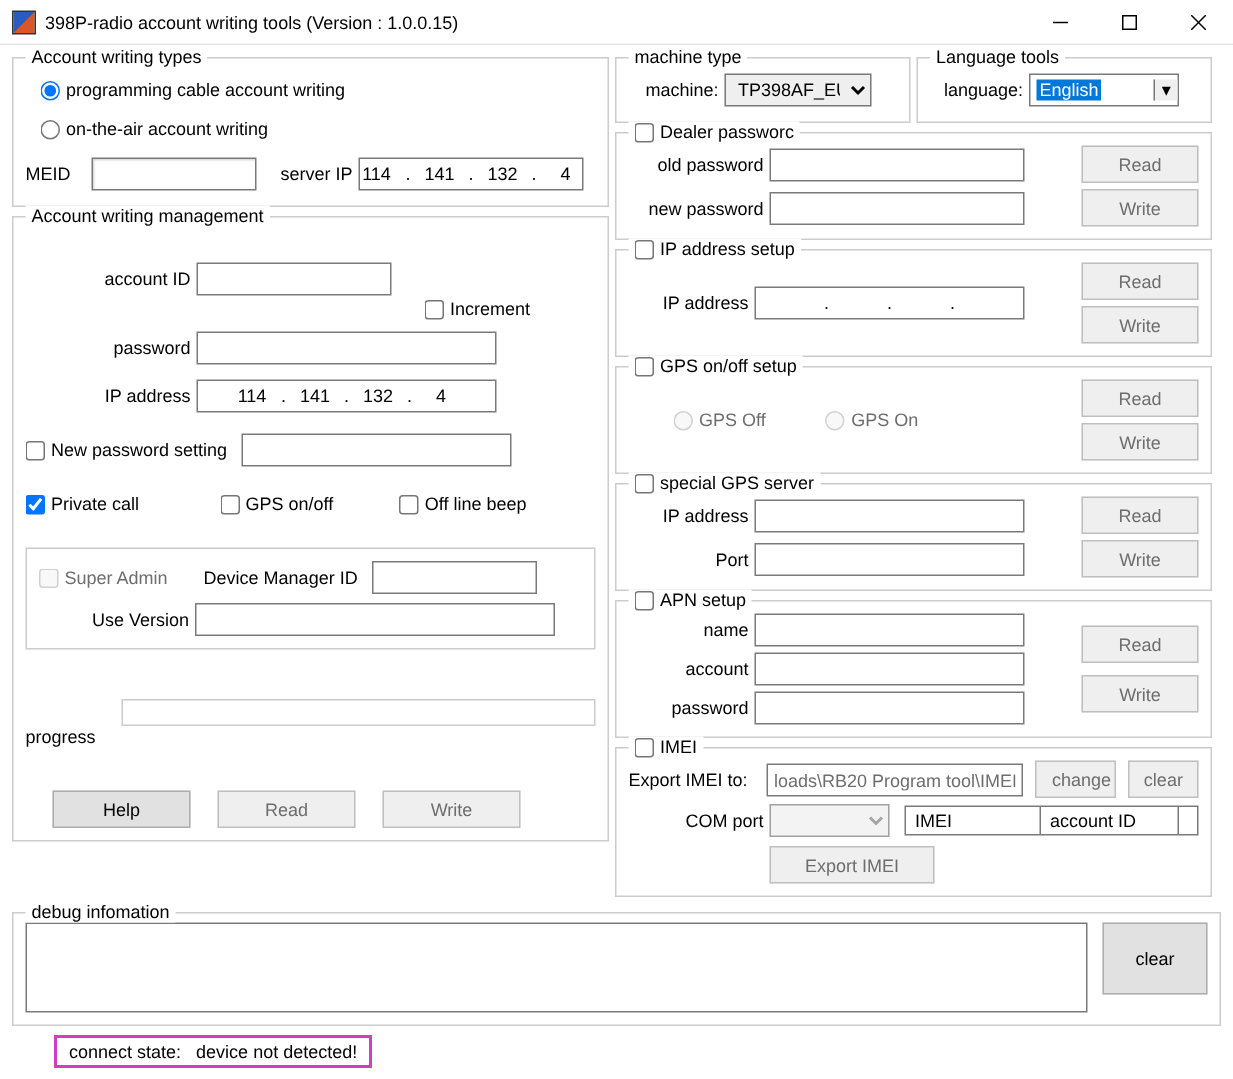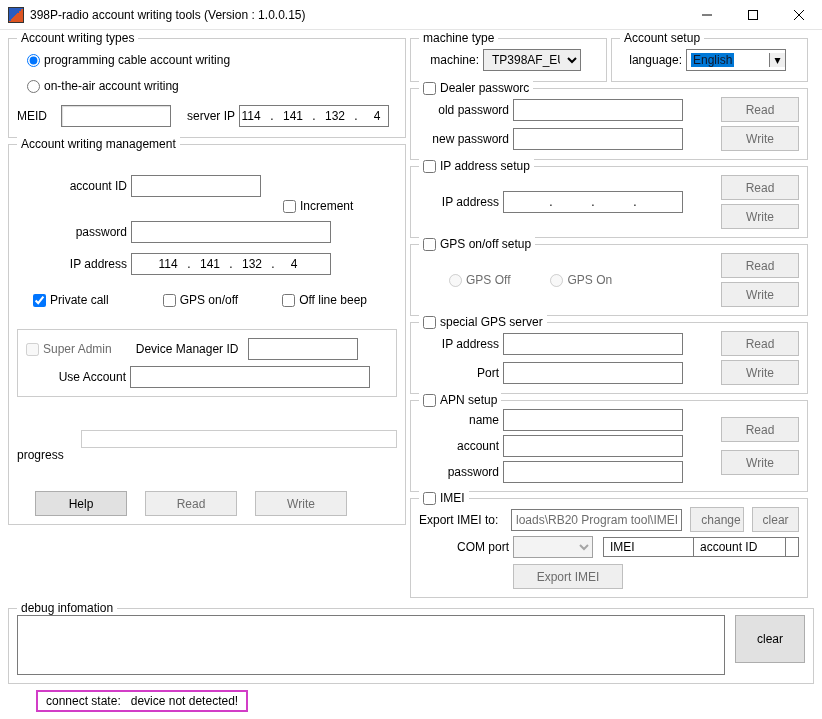--- a/index.html
+++ b/index.html
@@ -34,21 +34,21 @@
 input[type=checkbox] { width: 13px; height: 13px; margin-right: 4px; vertical-align: middle; }
 input[type=radio] { margin-right: 4px; vertical-align: middle; }
 .btn { height: 25px; border: 1px solid #adadad; background: #e1e1e1; min-width: 70px; padding: 0 10px; color: #000; }
 .btn:disabled, .btn[disabled] { color: #6d6d6d; border-color: #bfbfbf; background: #efefef; }
 select { background: #efefef; }
 
 .ipfield { border: 1px solid #7a7a7a; background: #fff; height: 22px; display: flex; align-items: center; justify-content: center; font-size: 12px; padding: 0 4px; gap: 4px; }
 .ipfield span { min-width: 28px; text-align: center; }
 .ipfield .dot { min-width: 6px; }
 
-.selhl { background: #0078d7; color: #0f172a; padding: 0 2px; }
+.selhl { background: #0078d7; color: #ffffff; padding: 0 2px; }
 
 .bottombar { margin: 6px 8px 4px 8px; }
 .debuggrp { border: 1px solid #ccc; padding: 6px 8px 8px 8px; position: relative; display: flex; gap: 10px; align-items: flex-start; }
 .debuggrp .legend { position: absolute; top: -8px; left: 8px; background: #fff; padding: 0 4px; }
 .debugta { flex: 1; height: 60px; border: 1px solid #7a7a7a; resize: none; }
 .clearbtn { width: 70px; height: 48px; border: 1px solid #adadad; background: #e1e1e1; }
 
 .statusline { margin: 6px 0 0 28px; border: 2px solid #d23dc7; display: inline-block; padding: 2px 8px; }
 
 .toprow { display:flex; gap:4px; }
@@ -127,34 +127,38 @@
         <div class="ipfield" style="width:200px;">
           <span>114</span>
             <span class="dot">.</span>
           <span>141</span>
             <span class="dot">.</span>
           <span>132</span>
             <span class="dot">.</span>
           <span>4</span>
         </div>
       </div>
-      <div class="row" style="margin-top:10px;margin-left:16px;">
+      <div class="row" style="margin-top:10px;">
+        <label><input type="checkbox" style=""><span>New password setting</span></label>
+        <input type="text" style="width: 180px; margin-left: 6px;" value="">
+      </div>
+      <div class="row" style="margin-top:10px;">
         <label><input type="checkbox" checked="" style=""><span>Private call</span></label>
         <label style="margin-left:50px;"><input type="checkbox" style=""><span>GPS on/off</span></label>
         <label style="margin-left:40px;"><input type="checkbox" style=""><span>Off line beep</span></label>
       </div>
 
       <div class="grp inner" style="margin-top:16px;">
         <div class="row thinrow">
           <label class="dis"><input type="checkbox" disabled="" style=""><span>Super Admin</span></label>
           <span class="lbl" style="margin-left:20px;">Device Manager ID</span>
           <input type="text" style="width: 110px; margin-left: 6px;" value="">
         </div>
         <div class="row thinrow" style="margin-top:6px;">
-          <span class="lbl lblr" style="width:100px;">Use Account</span>
+          <span class="lbl lblr" style="width:100px;">Use Version</span>
           <input type="text" style="width: 240px;" value="">
         </div>
       </div>
 
       <div class="row" style="margin-top:18px;">
         <span class="lbl" style="width:60px;margin-top:33px;">progress</span>
         <div style="flex:1; height:18px; border:1px solid #ccc;"></div>
       </div>
 
       <div class="row" style="margin-top:28px; gap:18px; padding-left:18px;align-items:flex-end;">
@@ -168,21 +172,21 @@
   <div class="rightcol">
     <div class="toprow">
       <div class="grp">
         <div class="legend">machine type</div>
         <div class="row">
           <span class="lbl lblr" style="width:60px;">machine:</span>
           <select style="width:98px;text-align:right;"><option>TP398AF_EU</option></select>
         </div>
       </div>
       <div class="grp">
-        <div class="legend">Account setup</div>
+        <div class="legend">Language tools</div>
         <div class="row">
           <span class="lbl lblr" style="width:62px;">language:</span>
           <div class="fakeinput" style="width:100px; display:flex; align-items:center; justify-content:space-between; padding-right:0;">
             <span class="selhl">English</span>
             <span style="width:16px; text-align:center; border-left:1px solid #7a7a7a; background:#efefef;">▾</span>
           </div>
         </div>
       </div>
     </div>
 

